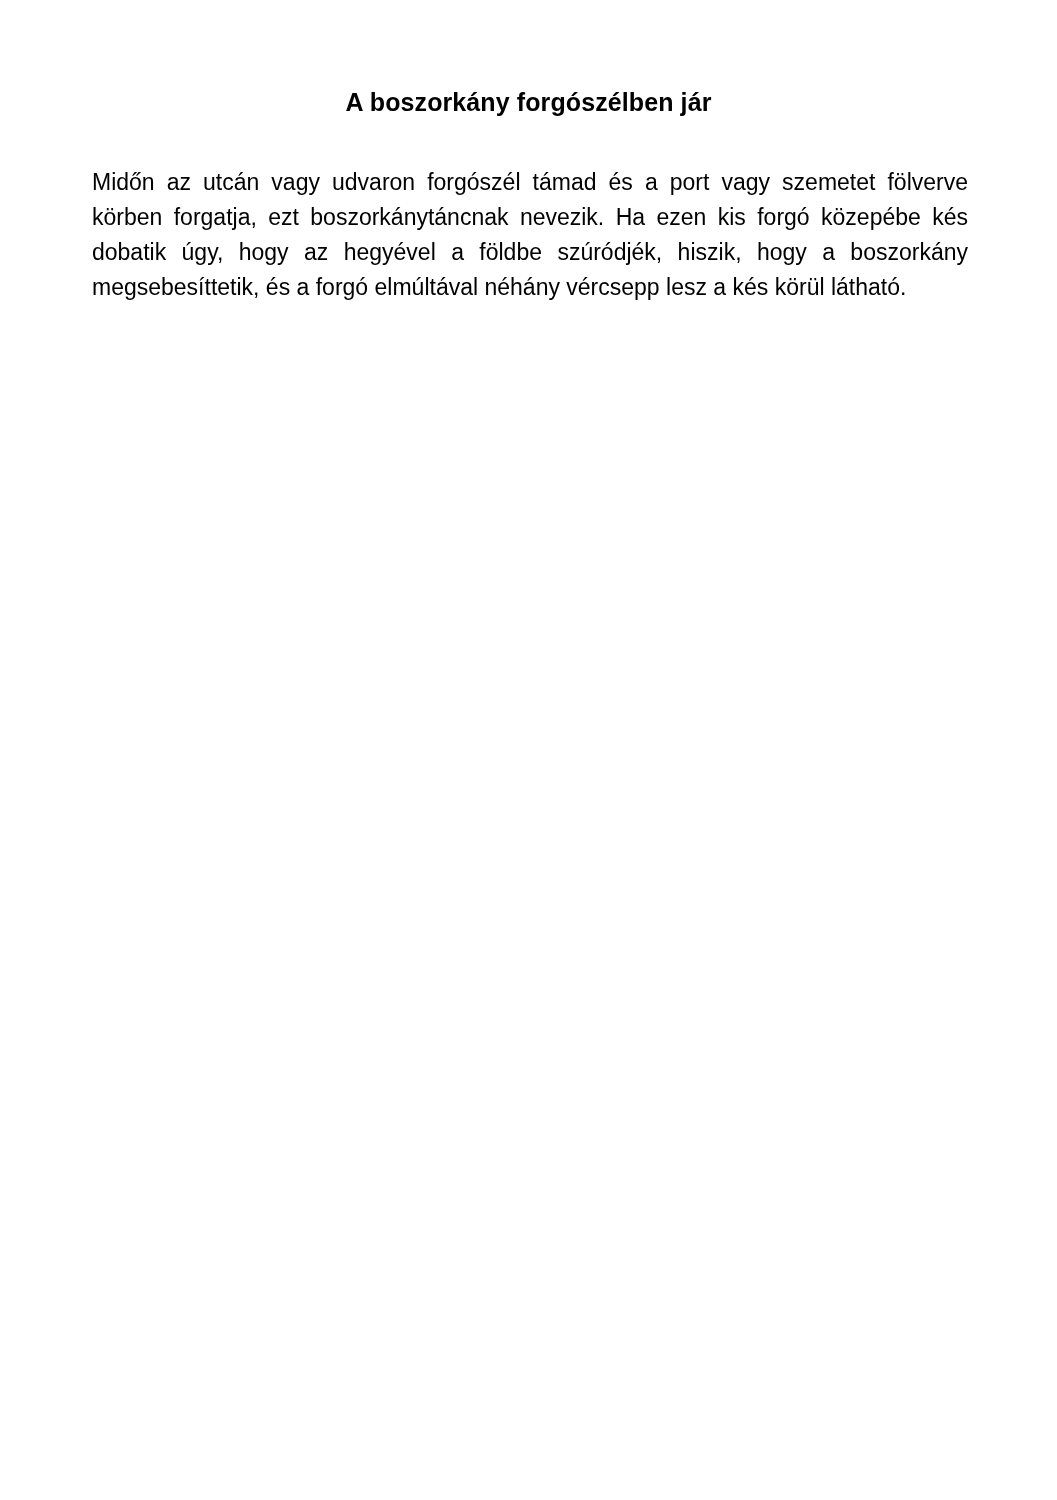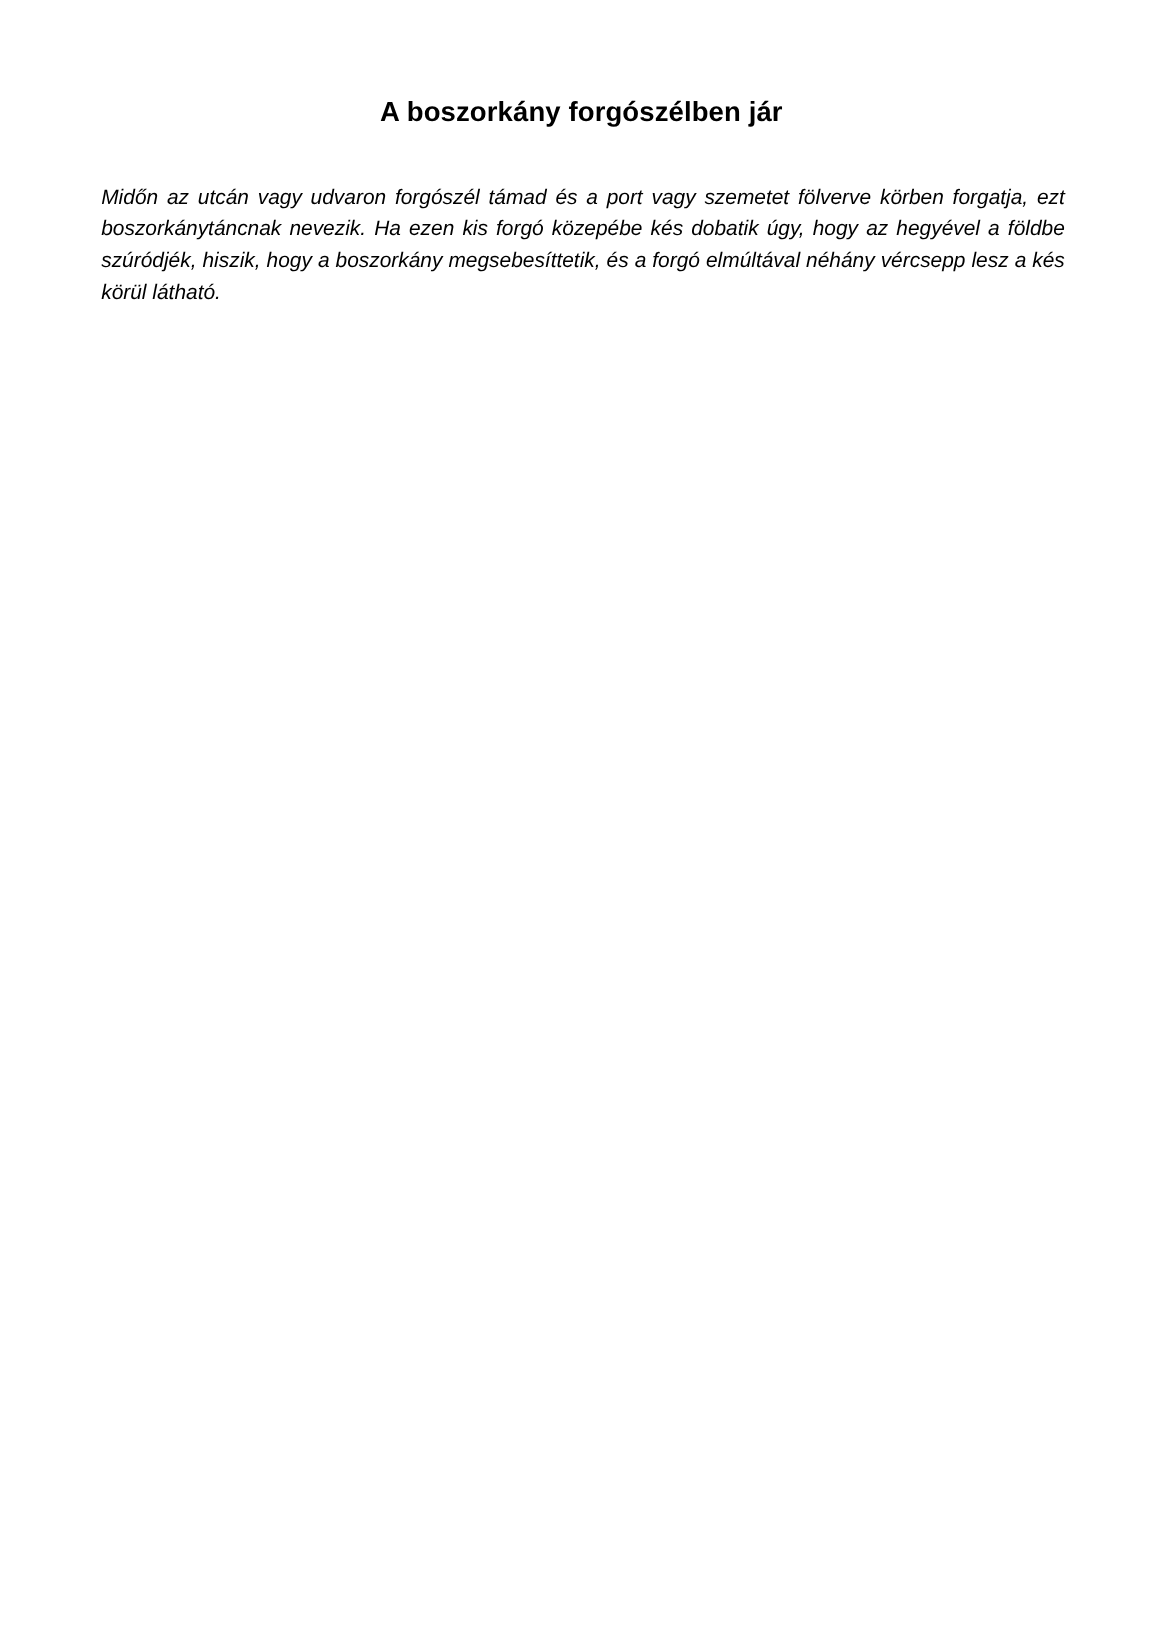--- a/index.html
+++ b/index.html
@@ -24,28 +24,27 @@
   }
   .doc-title {
     font-size: 25px;
     font-weight: bold;
     text-align: center;
     letter-spacing: 0.1px;
     line-height: 1.3;
     margin: 0 0 46px 0;
   }
   .doc-body {
-    font-size: 19px;
+    font-size: 23px;
     line-height: 1.53;
     text-align: justify;
     text-justify: inter-word;
     margin: 0;
     padding: 0 1px 0 4px;
     hyphens: none;
-    font-style: italic;
   }
   .doc-body:last-child {
     text-align-last: left;
   }
 </style>
 </head>
 <body>
 
 <div class="page">
   <h1 class="doc-title">A boszorkány forgószélben jár</h1>

